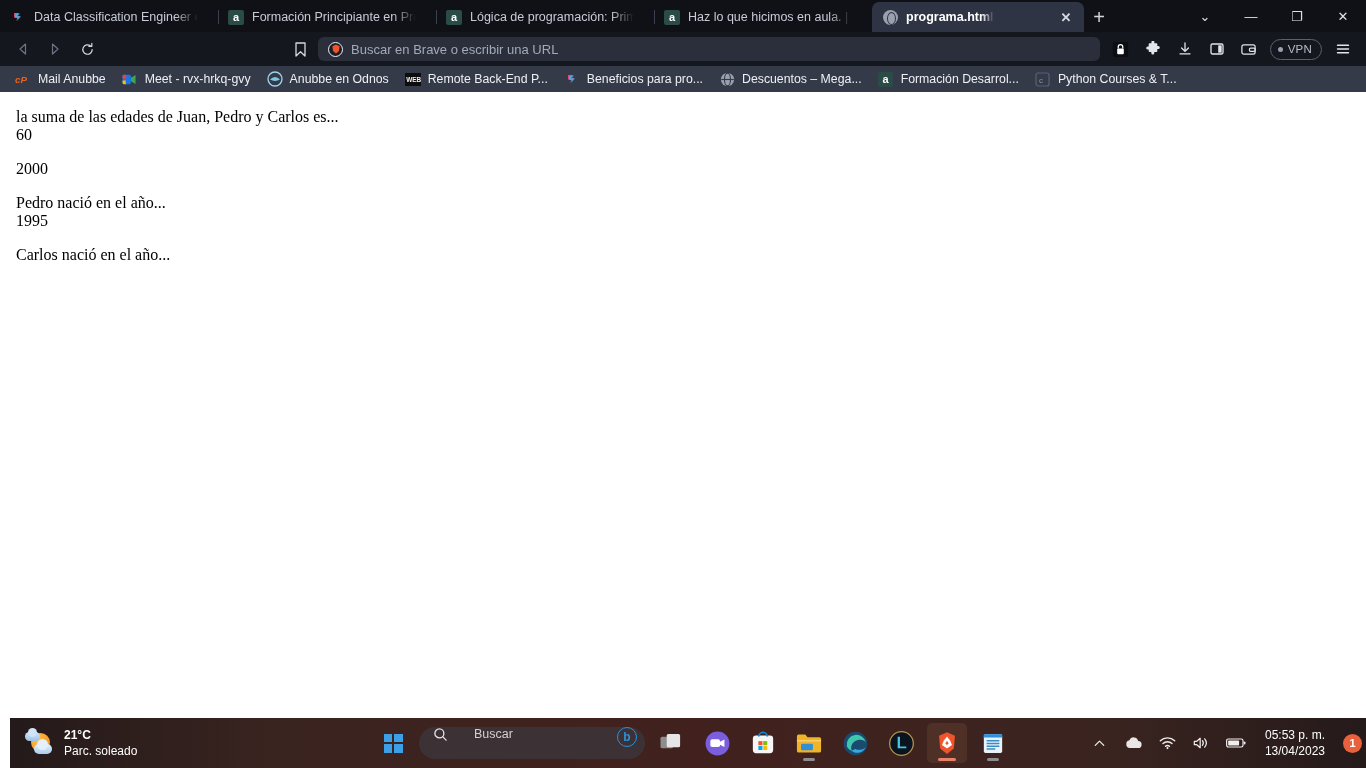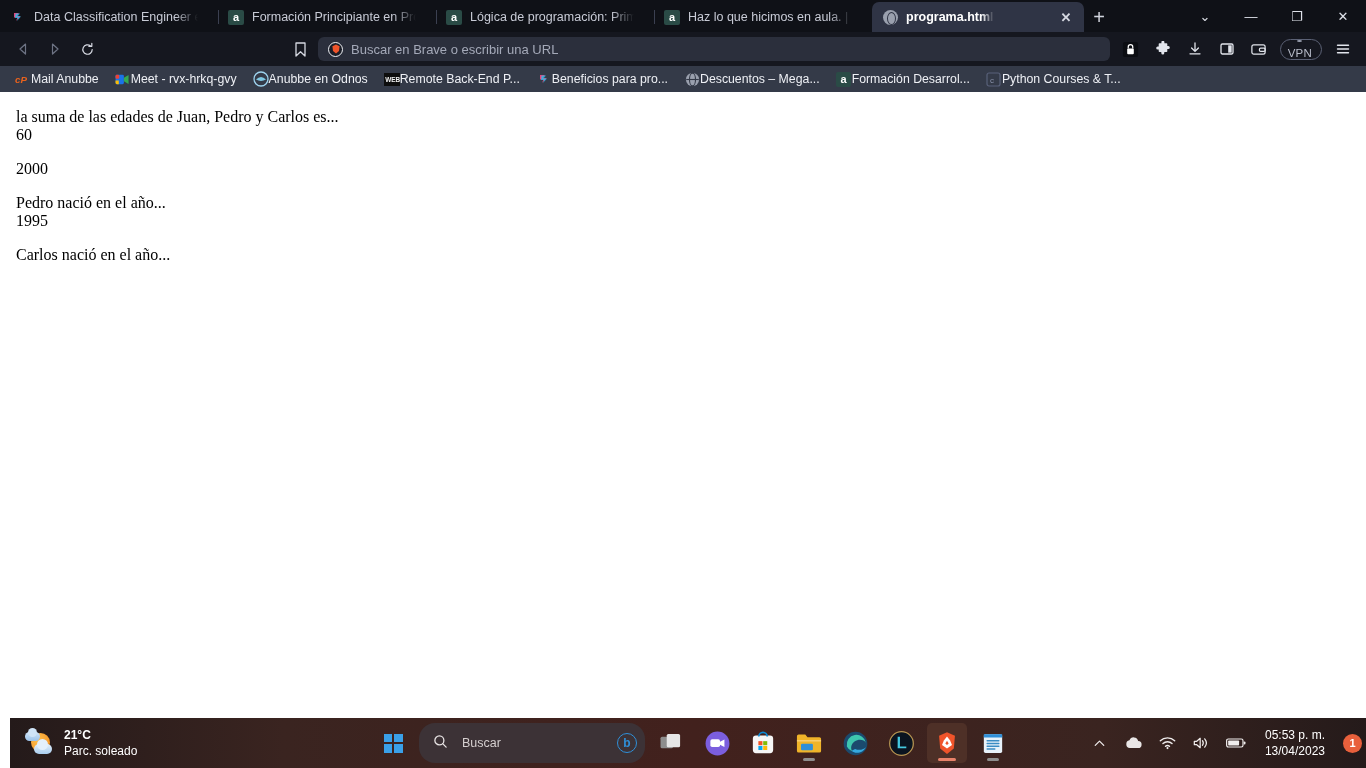--- a/index.html
+++ b/index.html
@@ -155,36 +155,35 @@
     display:flex;align-items:center;justify-content:center;
     color:#e2e5ec;
   }
   .vpn-pill {
     display:flex; align-items:center; gap:5px;
     height:21px;
     border:1px solid #5b6175;
     border-radius:11px;
     padding:0 9px 0 7px;
     margin:0 4px;
-    flex-direction:column;
   }
   .vpn-dot { width:5px;height:5px;border-radius:50%;background:#9aa0b0; }
   .vpn-text { font-size:11.5px; color:#b8bcc9; letter-spacing:0.2px; }
 
   
   .bookmarks {
     height:26px;
     background:#343a48;
     display:flex; align-items:center;
     padding:0 8px;
     gap:2px;
     overflow:hidden;
   }
   .bm {
-    display:flex; align-items:center; 
+    display:flex; align-items:center; gap:7px;
     height:20px;
     padding:0 7px;
     border-radius:4px;
     color:#eef0f5;
     font-size:12.3px;
     white-space:nowrap;
   }
   .bmicon {
     width:16px;height:16px;
     display:flex;align-items:center;justify-content:center;
@@ -249,25 +248,25 @@
 
   .tb-center {
     position:absolute; left:0; right:0;
     display:flex; align-items:center; justify-content:center;
     gap:6px;
   }
   .start-btn { width:40px;height:40px;display:flex;align-items:center;justify-content:center; }
   .winlogo { width:19px;height:19px;display:grid;grid-template-columns:1fr 1fr;grid-template-rows:1fr 1fr;gap:2.4px; }
   .winlogo div { background:#3aa0e8; }
   .searchbox {
-    width:226px; height:40px;
+    width:226px; height:32px;
     background:#3c3236;
     border-radius:16px;
-    display:flex; align-items:center;
-    padding:0 8px 0 14px; gap:14px;
+    display:flex; align-items:flex-start;
+    padding:0 8px 0 14px; gap:26px;
   }
   .search-ic { color:#e8e4e4; font-size:14px; }
   .search-text { color:#d5cfcf; font-size:12.5px; flex:1; }
   .bing-ic {
     width:20px;height:20px;border-radius:50%;
     border:1.6px solid #2f8fd8;
     display:flex;align-items:center;justify-content:center;
     color:#2f8fd8; font-size:12px; font-weight:bold;
   }
   .tbapp {

